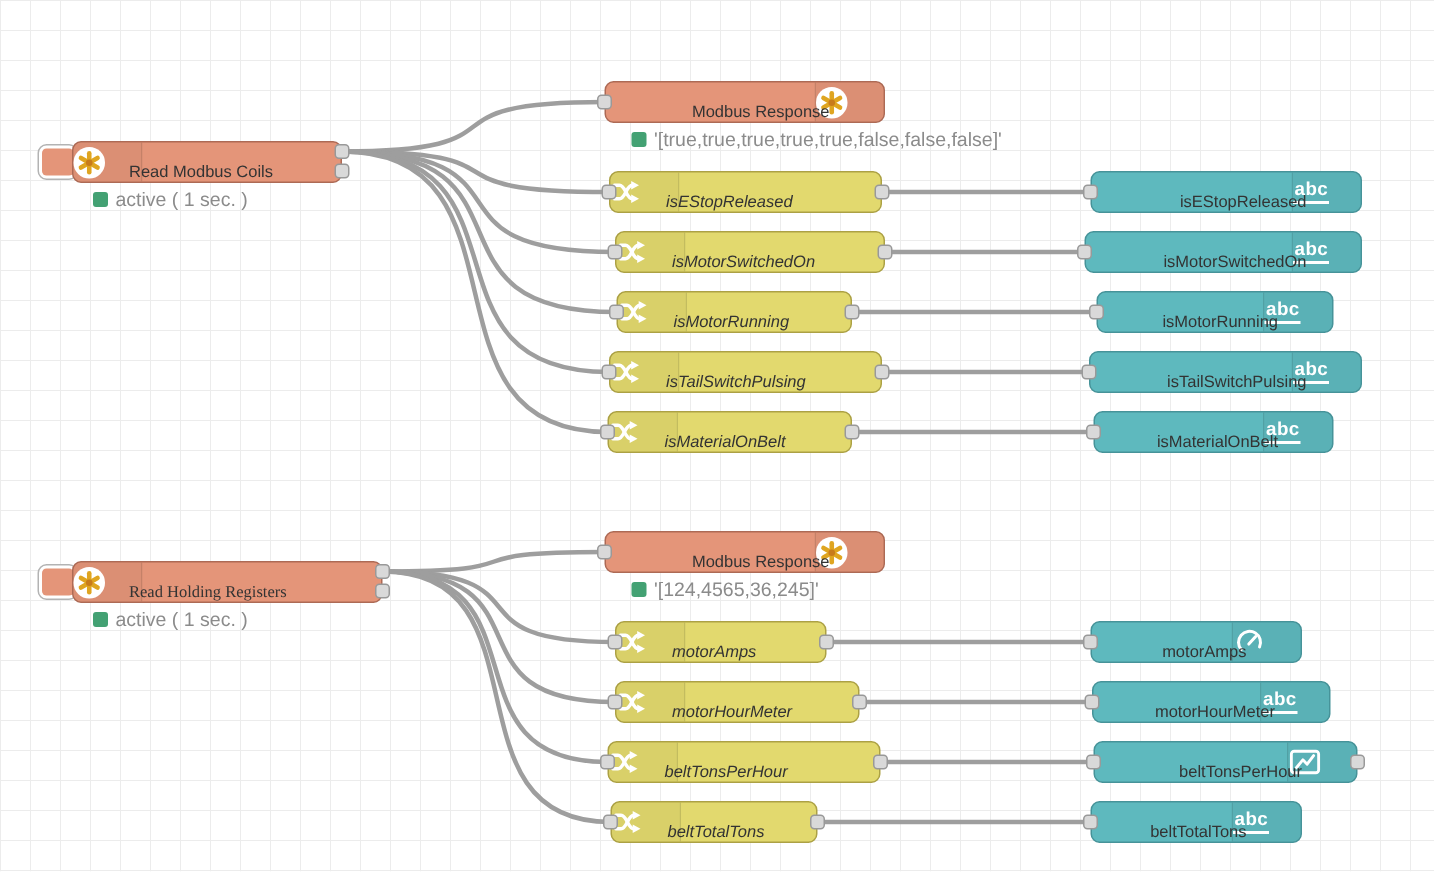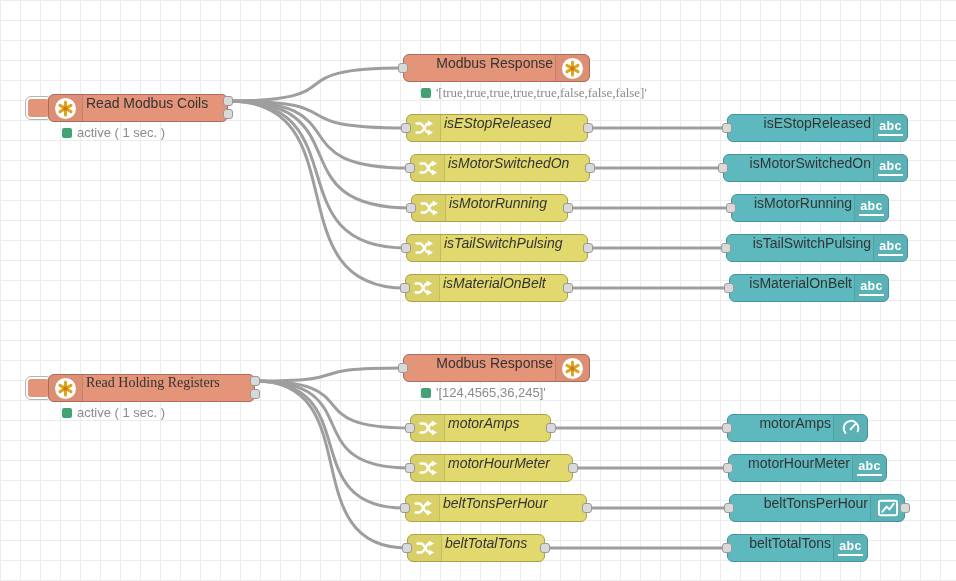--- a/index.html
+++ b/index.html
@@ -16,30 +16,30 @@
     font-family:"Liberation Sans","DejaVu Sans",sans-serif;
   }
   #wires{position:absolute;left:0;top:0;z-index:1;}
   .wire{stroke:#9e9e9e;stroke-width:3;fill:none;stroke-linecap:round;}
   .node{
     position:absolute;height:28px;border-radius:6px;
     border:1.5px solid;z-index:3;
   }
   .node .labelwrap{
     position:absolute;left:0;top:0;right:0;bottom:0;
-    display:flex;align-items:flex-start;white-space:nowrap;
-    font-size:14px;color:#333;overflow:hidden;
+    display:flex;align-items:flex-end;white-space:nowrap;
+    font-size:11px;color:#333;overflow:hidden;
   }
   .node.icon-left .labelwrap{padding-left:37px;justify-content:flex-start;}
   .node.icon-right .labelwrap{padding-right:36px;justify-content:flex-end;}
   .node .label.it{font-style:italic;}
   .iconregion{
-    position:absolute;top:0;bottom:0;width:34px;
+    position:absolute;top:0;bottom:0;width:46px;
     background:rgba(0,0,0,0.04);
-    display:flex;align-items:center;justify-content:center;
+    display:flex;align-items:center;
   }
   .iconregion.left{left:0;border-right:1px solid rgba(0,0,0,0.10);border-radius:4px 0 0 4px;}
   .iconregion.right{right:0;border-left:1px solid rgba(0,0,0,0.10);border-radius:0 4px 4px 0;}
   .modbus-circle{
     width:21px;height:21px;border-radius:50%;background:#fff;
     display:flex;align-items:center;justify-content:center;
   }
   .abc{
     font-size:12.5px;font-weight:700;color:#fff;line-height:1;
     border-bottom:2px solid #fff;padding:0 1px 1.5px;
@@ -125,21 +125,21 @@
               </g>
               <circle cx="10" cy="10" r="2.6" fill="#C87B1B"></circle>
             </svg>
           </div>
         </div>
         <div class="labelwrap">
           <span class="label">Modbus Response</span>
         </div>
         <div class="port" style="left: -6px; top: 8px;"></div>
       </div>
-      <div class="status" style="left: 421px; top: 85px; color: rgb(139, 139, 139); font-family: Liberation Serif, serif;">
+      <div class="status" style="left: 421px; top: 85px; color: rgb(139, 139, 139);">
         <span class="dot" style="background: rgb(67, 161, 115);"></span>
         <span>'[true,true,true,true,true,false,false,false]'</span>
       </div>
       <div class="node icon-left" style="left: 406px; top: 114px; width: 182px; background: rgb(226, 217, 110); border-color: rgb(172, 161, 68);">
         <div class="iconregion left">
           <div>
             <svg class="glyph" width="20" height="20" viewBox="0 0 20 20">
               <g stroke="#fff" stroke-width="2.3" fill="none" stroke-linecap="round">
                 <path d="M2.5 5.5 H6 C10 5.5 10.5 14.5 14.5 14.5"></path>
                 <path d="M2.5 14.5 H6 C10 14.5 10.5 5.5 14.5 5.5"></path>

